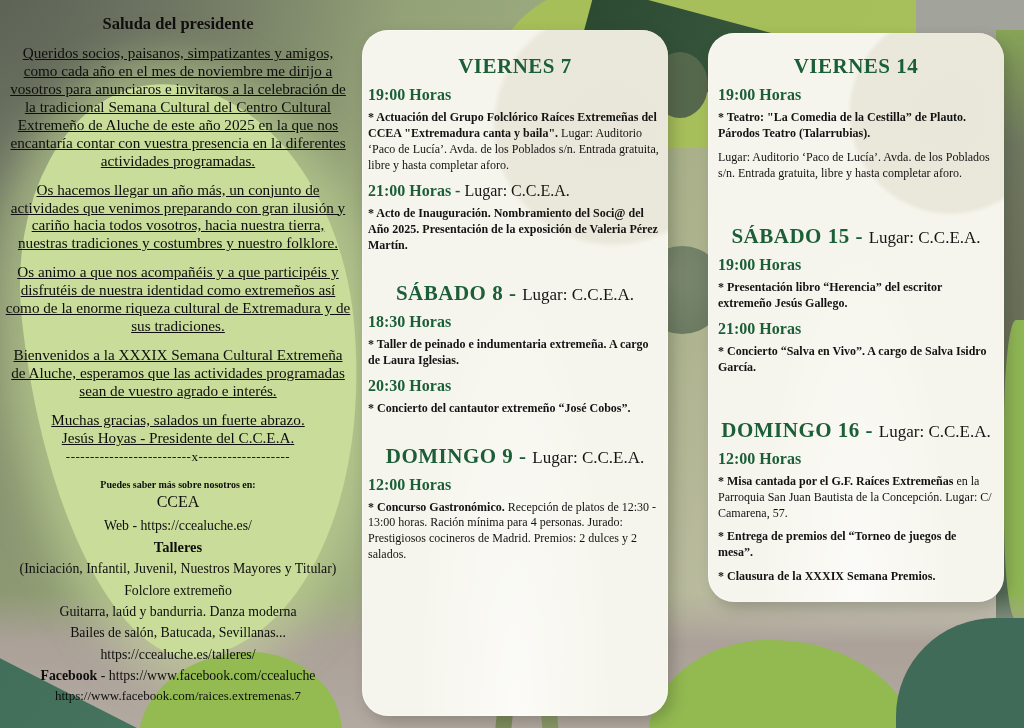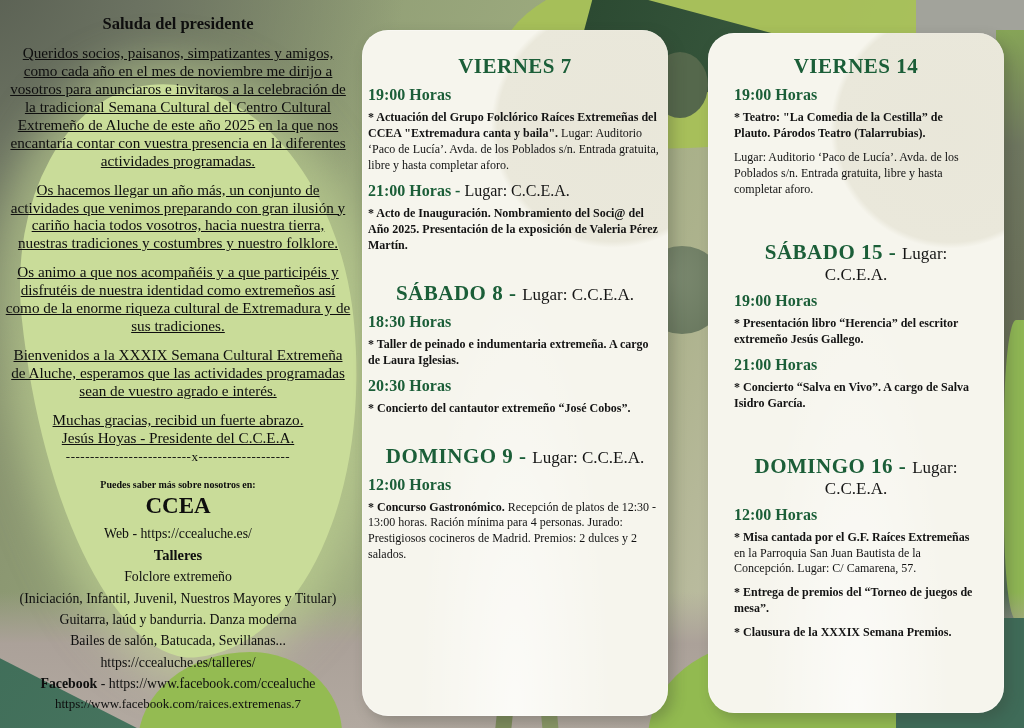--- a/index.html
+++ b/index.html
@@ -41,42 +41,42 @@
   .bg-corner-teal{left:896px;top:618px;width:180px;height:140px;background:#3f6b58;
     border-radius:55% 0 0 0/70% 0 0 0;}
 
   
   .panel{background:#f6f5ed;border-radius:26px;overflow:hidden;z-index:5;
     box-shadow:5px 6px 14px rgba(55,58,45,.28),0 0 0 1px rgba(255,255,255,.35) inset;}
   .panel::before{content:"";position:absolute;inset:0;pointer-events:none;background:
     radial-gradient(circle at 82% 14%,rgba(222,219,201,.55) 0%,rgba(222,219,201,.5) 18%,rgba(222,219,201,0) 19%),
     radial-gradient(ellipse at 50% 100%,rgba(255,255,255,.6) 0%,rgba(255,255,255,0) 45%);}
   #panel-mid{left:362px;top:30px;width:306px;height:686px;padding:24px 6px 0;}
-  #panel-right{left:708px;top:33px;width:296px;height:680px;padding:21px 26px 0;}
+  #panel-right{left:708px;top:33px;width:296px;height:569px;padding:21px 10px 0;}
 
   
   .sec{position:relative;}
   .sec + .sec{margin-top:27px;}
   #panel-right .sec + .sec{margin-top:42px;}
   .sec-head{text-align:center;margin:0 0 4px;}
   .sec-head .day{color:var(--accent_green,#1b5e38);font-weight:bold;font-size:21px;letter-spacing:.5px;}
   .sec-head .hrest{color:#151515;font-size:17px;font-weight:normal;}
   .time{color:var(--accent_green,#1b5e38);font-weight:bold;font-size:16px;margin:7px 0 3px;}
   .time .trest{color:#151515;font-weight:normal;}
   .event{color:#131313;font-size:12px;line-height:1.33;margin:6px 0 8px;}
   .event .eb{font-weight:bold;}
 
   
   #col-left{left:5px;top:14px;width:346px;text-align:center;color:#0e0e0e;z-index:4;}
   #col-left .title{font-weight:bold;font-size:16.5px;margin:0 0 10px;}
   #col-left p{font-size:15.2px;line-height:1.18;margin:0 0 11px;text-decoration:underline;}
   #col-left .thanks{margin-bottom:0;}
   #col-left .divider{font-size:13px;letter-spacing:.5px;margin:2px 0 14px;}
   .more-heading{font-weight:bold;font-size:10px;margin-top:12px;}
-  .ccea{font-weight:bold;font-size:23px;margin:3px 0 4px;}
+  .ccea{font-weight:normal;font-size:16px;margin:3px 0 4px;}
   .small-line{font-size:13.8px;line-height:1.55;}
   .talleres{font-weight:bold;font-size:14.5px;margin:3px 0 2px;text-align:center;}
   .fb b{font-weight:bold;}
   .gf{font-weight:bold;font-size:19px;margin:1px 0 2px;}
   .url{font-size:13px;line-height:1.6;}
 </style>
 </head>
 <body>
 
 <div id="page">
@@ -96,30 +96,30 @@
   <div class="abs bg-blob-green1"></div>
   <div class="abs bg-blob-green2"></div>
   <div class="abs bg-corner-teal"></div>
 
   <div id="col-left" class="abs">
     <div class="title">Saluda del presidente</div>
     <p>Queridos socios, paisanos, simpatizantes y amigos, como cada año en el mes de noviembre me dirijo a vosotros para anunciaros e invitaros a la celebración de la tradicional Semana Cultural del Centro Cultural Extremeño de Aluche de este año 2025 en la que nos encantaría contar con vuestra presencia en la diferentes actividades programadas.</p>
     <p>Os hacemos llegar un año más, un conjunto de actividades que venimos preparando con gran ilusión y cariño hacia todos vosotros, hacia nuestra tierra, nuestras tradiciones y costumbres y nuestro folklore.</p>
     <p>Os animo a que nos acompañéis y a que participéis y disfrutéis de nuestra identidad como extremeños así como de la enorme riqueza cultural de Extremadura y de sus tradiciones.</p>
     <p>Bienvenidos a la XXXIX Semana Cultural Extremeña de Aluche, esperamos que las actividades programadas sean de vuestro agrado e interés.</p>
-    <p class="thanks">Muchas gracias, recibid un fuerte abrazo.</p>
+    <p class="thanks">Muchas gracias, salados un fuerte abrazo.</p>
     <p class="thanks">Jesús Hoyas - Presidente del C.C.E.A.</p>
     <div class="divider">--------------------------x-------------------</div>
 
     <div class="more-heading">Puedes saber más sobre nosotros en:</div>
     <div class="ccea">CCEA</div>
     <div class="small-line">Web - https://ccealuche.es/</div>
     <div class="talleres">Talleres</div>
+    <div class="small-line">(Iniciación, Infantil, Juvenil, Nuestros Mayores y Titular)</div>
     <div class="small-line">Folclore extremeño</div>
-    <div class="small-line">(Iniciación, Infantil, Juvenil, Nuestros Mayores y Titular)</div>
     <div class="small-line">Guitarra, laúd y bandurria. Danza moderna</div>
     <div class="small-line">Bailes de salón, Batucada, Sevillanas...</div>
     <div class="small-line">https://ccealuche.es/talleres/</div>
     <div class="small-line fb"><b>Facebook</b><span> - https://www.facebook.com/ccealuche</span></div>
     <div class="url">https://www.facebook.com/raices.extremenas.7</div>
 
   </div>
 
   <div id="panel-mid" class="abs panel">
     <div class="sec">

